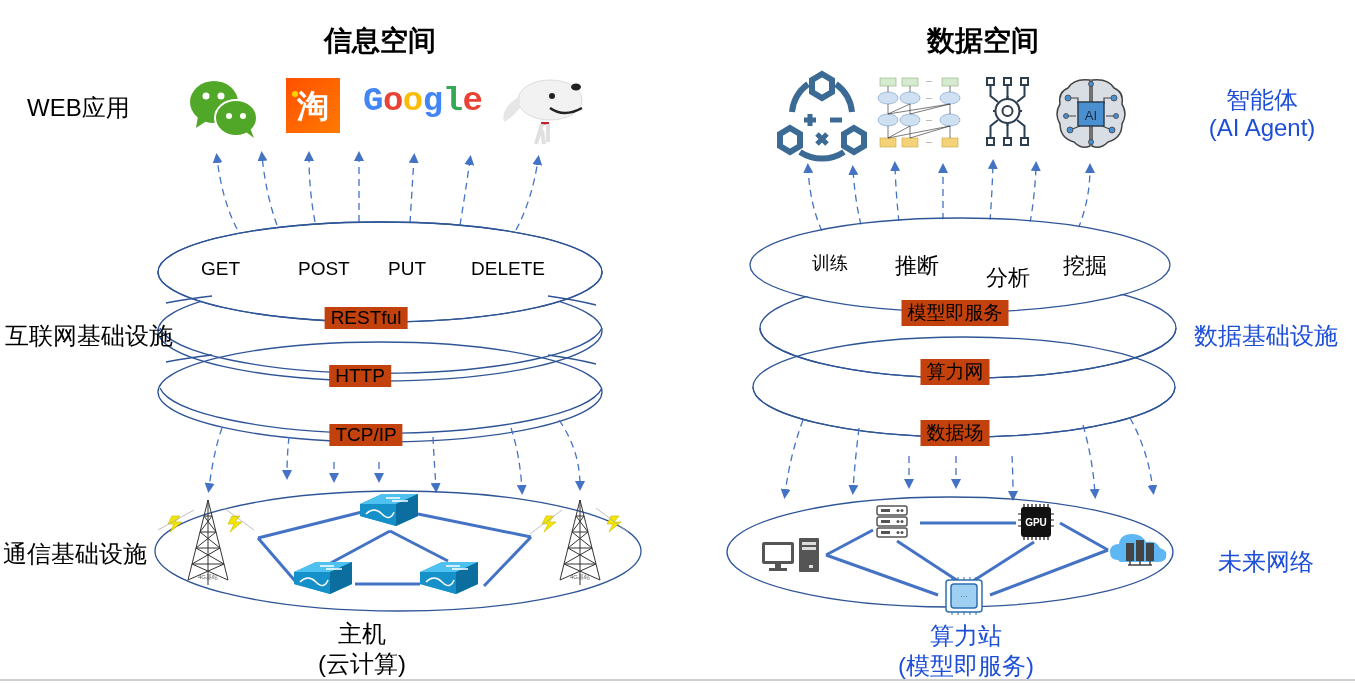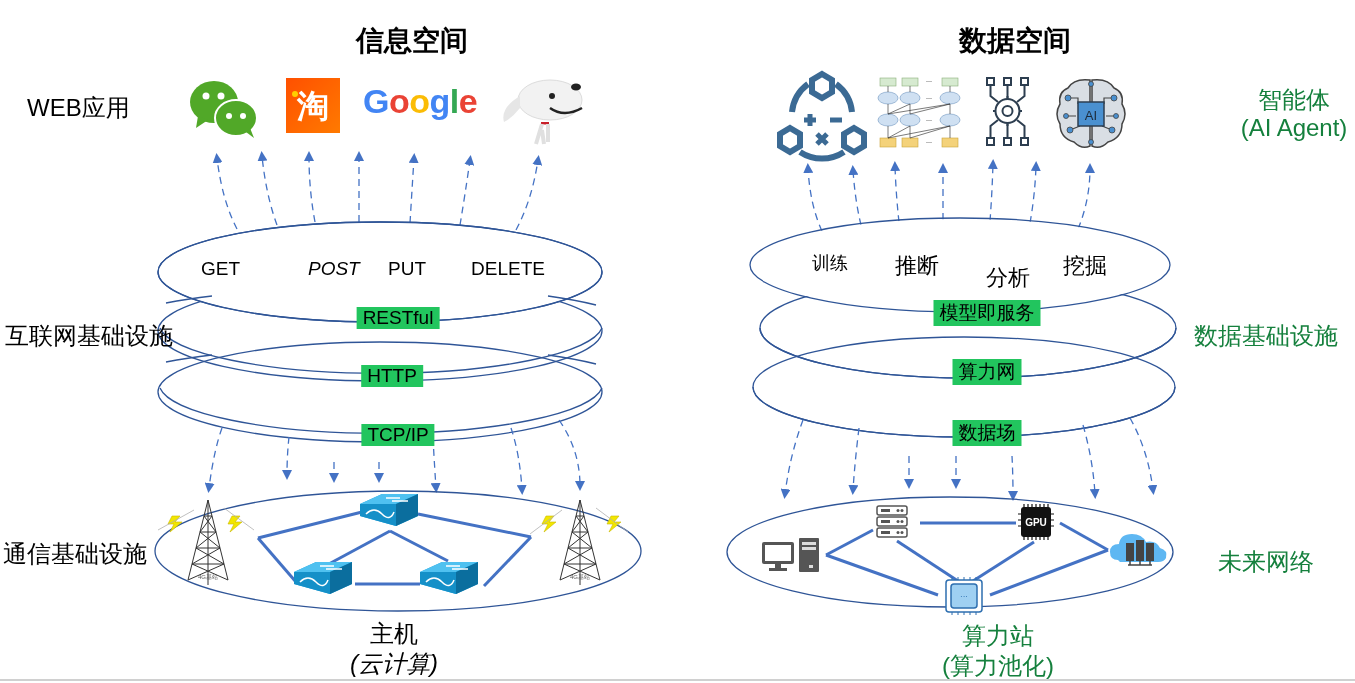--- a/index.html
+++ b/index.html
@@ -1,26 +1,26 @@
 <!DOCTYPE html>
 <html><head>
 <meta charset="utf-8">
 <style>
   html, body { margin:0; padding:0; background:#ffffff; }
   body { width:1355px; height:683px; position:relative; overflow:hidden;
          font-family:"Liberation Sans","DejaVu Sans",sans-serif; color:#000; }
   .abs { position:absolute; }
   .title { font-size:28px; font-weight:bold; }
   .side-label { font-size:24px; white-space:nowrap; }
-  .red { color:#15803d; }
+  .red { color:#1d4ed8; }
   .layer-text { font-size:19px; white-space:nowrap; }
-  .layer-label-bg { background:#22c55e; padding:0 6px; }
+  .layer-label-bg { background:#c2410c; padding:0 6px; }
   svg.diagram { position:absolute; left:0; top:0; }
   .bottom-rule { position:absolute; left:0; top:679px; width:1355px; height:2px; background:#d0d0d0; }
-  .center-text { text-align:right; transform:translateX(-50%);margin-left:32px; }
+  .center-text { text-align:right; transform:translateX(-50%); }
   .logo-google { font-size:34px; font-weight:bold; letter-spacing:-0.5px; }
 </style>
 </head>
 <body>
 
 <svg class="diagram" width="1355" height="683" viewBox="0 0 1355 683">
   <defs>
     <marker id="arrowHead" markerWidth="10" markerHeight="10" refX="5" refY="5" orient="auto" markerUnits="userSpaceOnUse">
       <path d="M0,0 L10,5 L0,10 z" fill="#4472c4"></path>
     </marker>
@@ -332,54 +332,54 @@
     <circle cx="54" cy="18" r="3" fill="#222"></circle>
     <path d="M52,30 Q66,40 84,30" stroke="#222" stroke-width="2.5" fill="none"></path>
     <rect x="43" y="44" width="8" height="2.5" fill="#c8202a"></rect>
     <path d="M44,46 L38,66 M50,46 L50,64 M44,52 L46,66" stroke="#e0e0e0" stroke-width="4"></path>
   </g>
 </svg>
 
 <div class="abs title center-text" style="left:380px; top:22px;">信息空间</div>
 <div class="abs side-label" style="left:27px; top:92px;">WEB应用</div>
 
-<div class="abs logo-google" style="left:363px; top:82px;">
+<div class="abs logo-google" style="left:363px; top:82px;font-family:Liberation Mono, monospace;">
   <span style="color:#4285f4">G</span><span style="color:#ea4335">o</span><span style="color:#fbbc05">o</span><span style="color:#4285f4">g</span><span style="color:#34a853">l</span><span style="color:#ea4335">e</span>
 </div>
 
 <div class="abs layer-text" style="left:201px; top:258px;">GET</div>
-<div class="abs layer-text" style="left:308px; top:258px;font-style:italic;">POST</div>
+<div class="abs layer-text" style="left:298px; top:258px;">POST</div>
 <div class="abs layer-text" style="left:388px; top:258px;">PUT</div>
 <div class="abs layer-text" style="left:471px; top:258px;">DELETE</div>
 
 <div class="abs layer-text center-text layer-label-bg" style="left:366px; top:307px;">RESTful</div>
 <div class="abs layer-text center-text layer-label-bg" style="left:360px; top:365px;">HTTP</div>
 <div class="abs layer-text center-text layer-label-bg" style="left:366px; top:424px;">TCP/IP</div>
 
 <div class="abs side-label" style="left:5px; top:320px;">互联网基础设施</div>
 <div class="abs side-label" style="left:3px; top:538px;">通信基础设施</div>
 
 <div class="abs" style="left:198px; top:573px; font-size:6px; color:#555;">4G基站</div>
 <div class="abs" style="left:570px; top:573px; font-size:6px; color:#555;">4G基站</div>
 
 <div class="abs side-label center-text" style="left:362px; top:618px;">主机</div>
-<div class="abs side-label center-text" style="left:362px; top:648px;font-style:italic;">(云计算)</div>
+<div class="abs side-label center-text" style="left:362px; top:648px;">(云计算)</div>
 
 <div class="abs title center-text" style="left:983px; top:22px;">数据空间</div>
 <div class="abs side-label red center-text" style="left:1262px; top:84px;">智能体</div>
 <div class="abs side-label red center-text" style="left:1262px; top:114px;">(AI Agent)</div>
 
 <div class="abs layer-text" style="left:812px; top:251px; font-size:18px;">训练</div>
 <div class="abs layer-text" style="left:895px; top:251px; font-size:22px;text-align:right;">推断</div>
 <div class="abs layer-text" style="left:986px; top:251px; font-size:22px;margin-top:12px;">分析</div>
 <div class="abs layer-text" style="left:1063px; top:251px; font-size:22px;">挖掘</div>
 
 <div class="abs layer-text center-text layer-label-bg" style="left:955px; top:300px;">模型即服务</div>
 <div class="abs layer-text center-text layer-label-bg" style="left:955px; top:359px;">算力网</div>
 <div class="abs layer-text center-text layer-label-bg" style="left:955px; top:420px;">数据场</div>
 
 <div class="abs side-label red" style="left:1194px; top:320px;">数据基础设施</div>
 <div class="abs side-label red" style="left:1218px; top:546px;">未来网络</div>
 
 <div class="abs side-label red center-text" style="left:966px; top:620px;">算力站</div>
-<div class="abs side-label red center-text" style="left:966px; top:650px;">(算力池化)</div>
+<div class="abs side-label red center-text" style="left:966px; top:650px;">(模型即服务)</div>
 
 <div class="bottom-rule"></div>
 
 </body></html>

